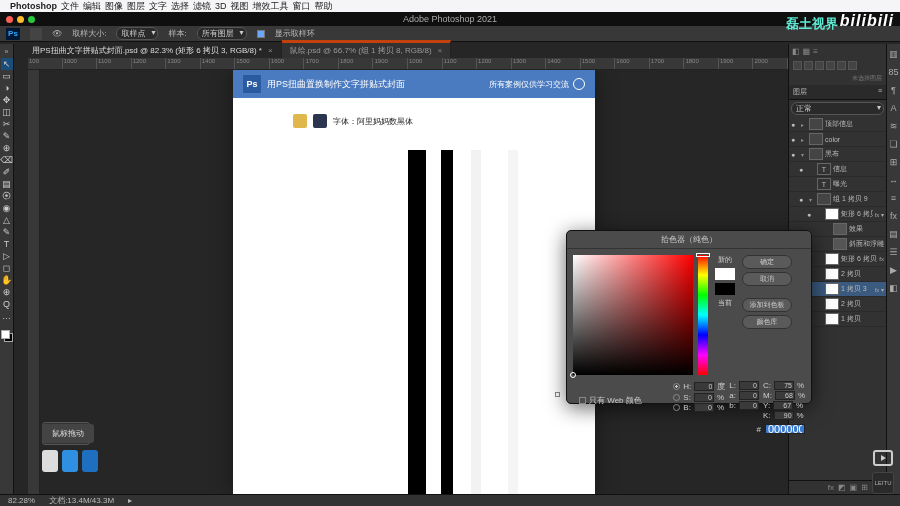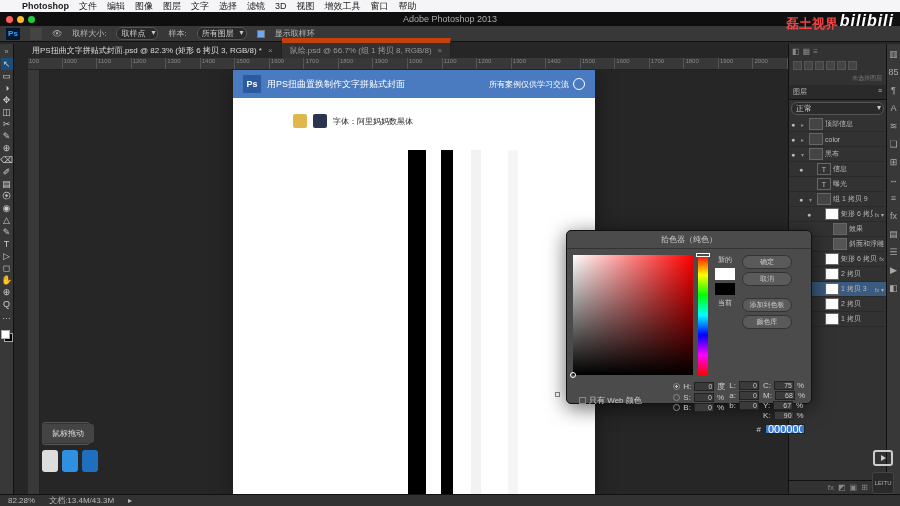--- a/index.html
+++ b/index.html
@@ -1,39 +1,39 @@
 <!DOCTYPE html>
 <html><head>
 <meta charset="utf-8">
 <style>
 *{margin:0;padding:0;box-sizing:border-box;font-family:"Microsoft YaHei",sans-serif;}
 body{background:#262626;width:900px;height:506px;overflow:hidden;position:relative;color:#ccc;font-size:9px;}
 
-.mac-menu{height:12px;background:#f5f5f7;display:flex;align-items:center;padding:0 12px;gap:10px;color:#222;font-size:9px;}
+.mac-menu{height:12px;background:#f5f5f7;display:flex;align-items:center;padding:0 6px;gap:4px;color:#222;font-size:9px;}
 .mac-menu .apple{font-size:11px;}
 .mac-menu .app{font-weight:bold;}
 
 .ps-bar{height:14px;background:#0f0f0f;display:flex;align-items:center;position:relative;}
 .traffic{display:flex;gap:4px;margin-left:6px;}
 .traffic span{width:7px;height:7px;border-radius:50%;}
 .tr{background:#ff5f56;}.ty{background:#ffbd2e;}.tg{background:#27c93f;}
 .ps-title{position:absolute;left:50%;transform:translateX(-50%);color:#aaa;font-size:9px;}
 .watermark{position:absolute;right:6px;top:12px;color:#fff;font-size:16px;font-weight:bold;font-style:italic;letter-spacing:1px;}
-.watermark2{position:absolute;right:62px;top:15px;color:#ef4444;font-size:13px;font-weight:bold;}
+.watermark2{position:absolute;right:62px;top:15px;color:#5eead4;font-size:13px;font-weight:bold;}
 
 .options-bar{height:16px;background:#383838;border-bottom:1px solid #111;display:flex;align-items:center;gap:10px;padding:0 6px;font-size:8px;color:#bbb;}
 .ps-logo{width:14px;height:12px;background:#001833;color:#31a8ff;display:flex;align-items:center;justify-content:center;font-size:8px;font-weight:bold;border-radius:1px;}
 .home-icon{width:12px;height:12px;background:#444;border-radius:1px;}
 .opt-select{background:#2a2a2a;border:1px solid #555;padding:0 12px 0 4px;border-radius:6px;font-size:8px;color:#ccc;position:relative;}
 .opt-select:after{content:"▾";position:absolute;right:2px;}
 .opt-chk{width:8px;height:8px;border:1px solid #777;display:inline-block;}
 .opt-chk.on{background:#6aa8ff;}
 
 .tabs{height:16px;background:#262626;display:flex;align-items:flex-end;padding-left:24px;font-size:8px;}
-.tab{padding:2px 8px;color:#999;border-top:5px solid #c2410c;border-right:1px solid #222;background:#323232;}
+.tab{padding:2px 8px;color:#999;border-top:3px solid #c2410c;border-right:1px solid #222;background:#323232;}
 .tab.active{background:#262626;color:#ddd;border-top:1px solid #262626;}
 .tab .x{margin-left:6px;color:#888;}
 
 .ruler-h{position:absolute;left:28px;right:112px;top:58px;height:12px;background:#383838;border-bottom:1px solid #222;display:flex;font-size:6px;color:#888;overflow:hidden;}
 .ruler-h span{width:40px;border-right:1px solid #555;padding-left:1px;}
 .ruler-v{position:absolute;left:28px;top:70px;width:12px;bottom:12px;background:#383838;border-right:1px solid #222;}
 
 .toolbox{position:absolute;left:0;top:44px;width:14px;bottom:12px;background:#383838;border-right:1px solid #111;display:flex;flex-direction:column;align-items:center;padding-top:4px;gap:1px;}
 .toolbox .double-arrow{font-size:7px;color:#aaa;margin-bottom:2px;}
 .tool{width:12px;height:12px;display:flex;align-items:center;justify-content:center;font-size:9px;color:#ccc;cursor:pointer;}
@@ -145,21 +145,21 @@
   <span>窗口</span>
   <span>帮助</span>
 </div>
 
 <div class="ps-bar">
   <div class="traffic">
       <span class="tr"></span>
       <span class="ty"></span>
       <span class="tg"></span>
     </div>
-  <div class="ps-title">Adobe Photoshop 2013</div>
+  <div class="ps-title">Adobe Photoshop 2021</div>
 </div>
 <div class="watermark2">磊土视界</div>
 <div class="watermark">bilibili</div>
 
 <div class="options-bar">
   <div class="ps-logo">Ps</div>
   <div class="home-icon"></div>
   <span>👁</span>
   <span>取样大小:</span>
   <span class="opt-select">取样点</span>

